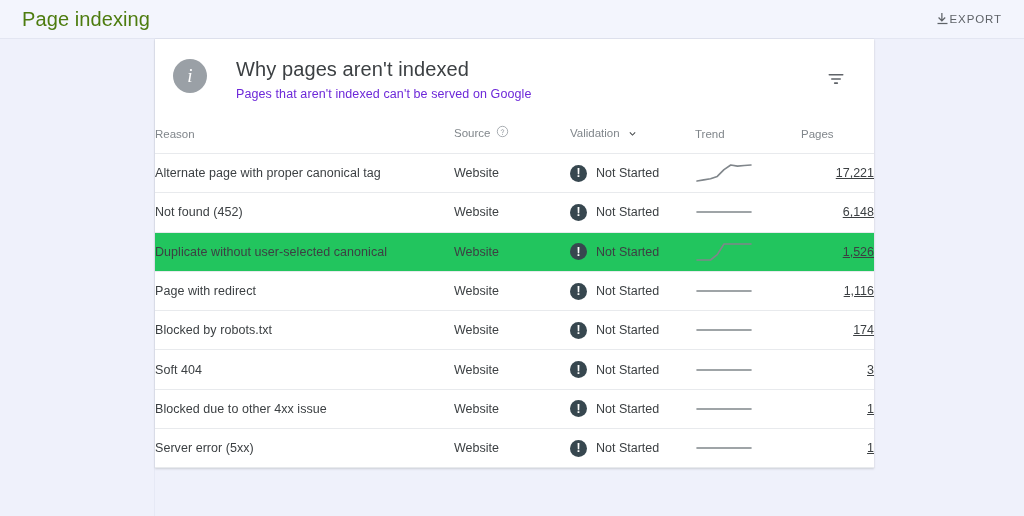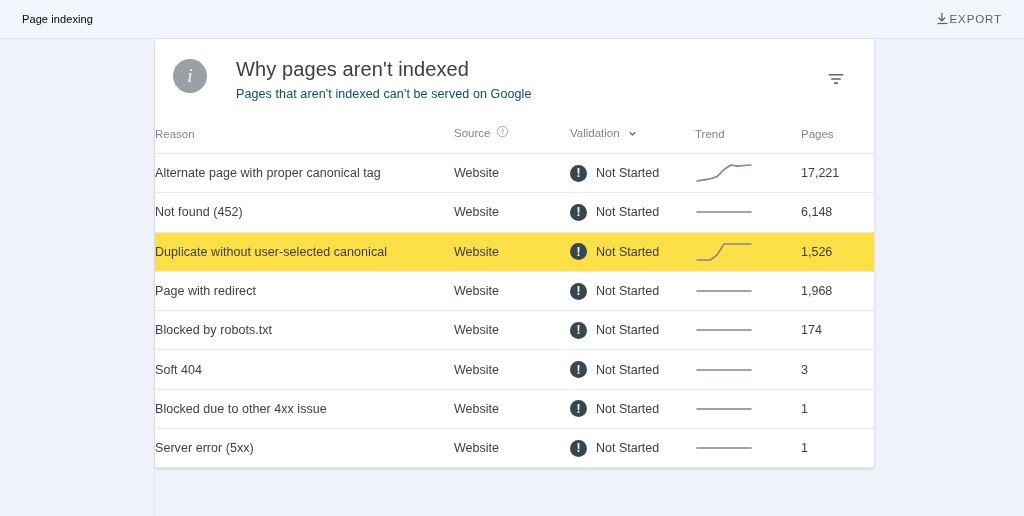--- a/index.html
+++ b/index.html
@@ -21,22 +21,22 @@
   .topbar {
     position: relative;
     height: 39px;
     background: #f3f5fd;
     border-bottom: 1px solid #e3e6f2;
     display: flex;
     align-items: center;
     padding: 0 14px 0 22px;
   }
   .topbar-title {
-    font-size: 11px;
-    color: #000000;
+    font-size: 20px;
+    color: #4d7c0f;
     letter-spacing: .1px;
     flex: 1;
   }
   .export-button {
     display: flex;
     align-items: center;
     color: #5f6368;
     font-size: 11.5px;
     letter-spacing: .9px;
     cursor: pointer;
@@ -94,21 +94,21 @@
   }
   .header-text { margin-left: 29px; flex: 1; padding-top: 1px; }
   .card-title {
     font-size: 20px;
     color: #3c4043;
     font-weight: 400;
     letter-spacing: .1px;
   }
   .card-subtitle {
     font-size: 12.5px;
-    color: #0c4a6e;
+    color: #6d28d9;
     margin-top: 6px;
     letter-spacing: .1px;
   }
   .filter-button {
     margin-top: 6px;
     padding: 6px;
     cursor: pointer;
     display: flex;
     align-items: center;
     justify-content: center;
@@ -149,23 +149,23 @@
     vertical-align: middle;
     white-space: nowrap;
     overflow: hidden;
     text-overflow: ellipsis;
     margin-left: 32px;
   }
   td.cell-reason { padding-left: 18px; letter-spacing: .05px; }
   td.cell-source { color: #5f6368; }
   td.cell-validation { }
   td.cell-trend { }
-  td.cell-pages { text-align: left; padding-right: 18px; color: #3c4043; }
-
-  tr.row-hover td { background: #fde047; }
+  td.cell-pages { text-align: right; padding-right: 18px; color: #3c4043; text-decoration: underline; }
+
+  tr.row-hover td { background: #22c55e; }
 
   .validation-wrap { display: flex; align-items: center; gap: 9px; }
   .status-dot {
     width: 17px; height: 17px;
     border-radius: 50%;
     background: #37474f;
     color: #ffffff;
     display: flex;
     align-items: center;
     justify-content: center;
@@ -318,21 +318,21 @@
                 <span class="validation-wrap">
                   <span class="status-dot">
                     <span>!</span>
                   </span>
                   <span class="validation-label">Not Started</span>
                 </span>
               </td>
               <td class="cell-trend"><span><svg class="spark" width="58" height="20" viewBox="0 0 58 20">
                     <polyline points="2.00,10.00 8.75,10.00 15.50,10.00 22.25,10.00 29.00,10.00 35.75,10.00 42.50,10.00 49.25,10.00 56.00,10.00" fill="none" stroke="#80868b" stroke-width="1.6" stroke-linecap="round" stroke-linejoin="round"></polyline>
                   </svg></span></td>
-              <td class="cell-pages">1,968</td>
+              <td class="cell-pages">1,116</td>
             </tr>
             <tr>
               <td class="cell-reason">Blocked by robots.txt</td>
               <td class="cell-source">Website</td>
               <td class="cell-validation">
                 <span class="validation-wrap">
                   <span class="status-dot">
                     <span>!</span>
                   </span>
                   <span class="validation-label">Not Started</span>

